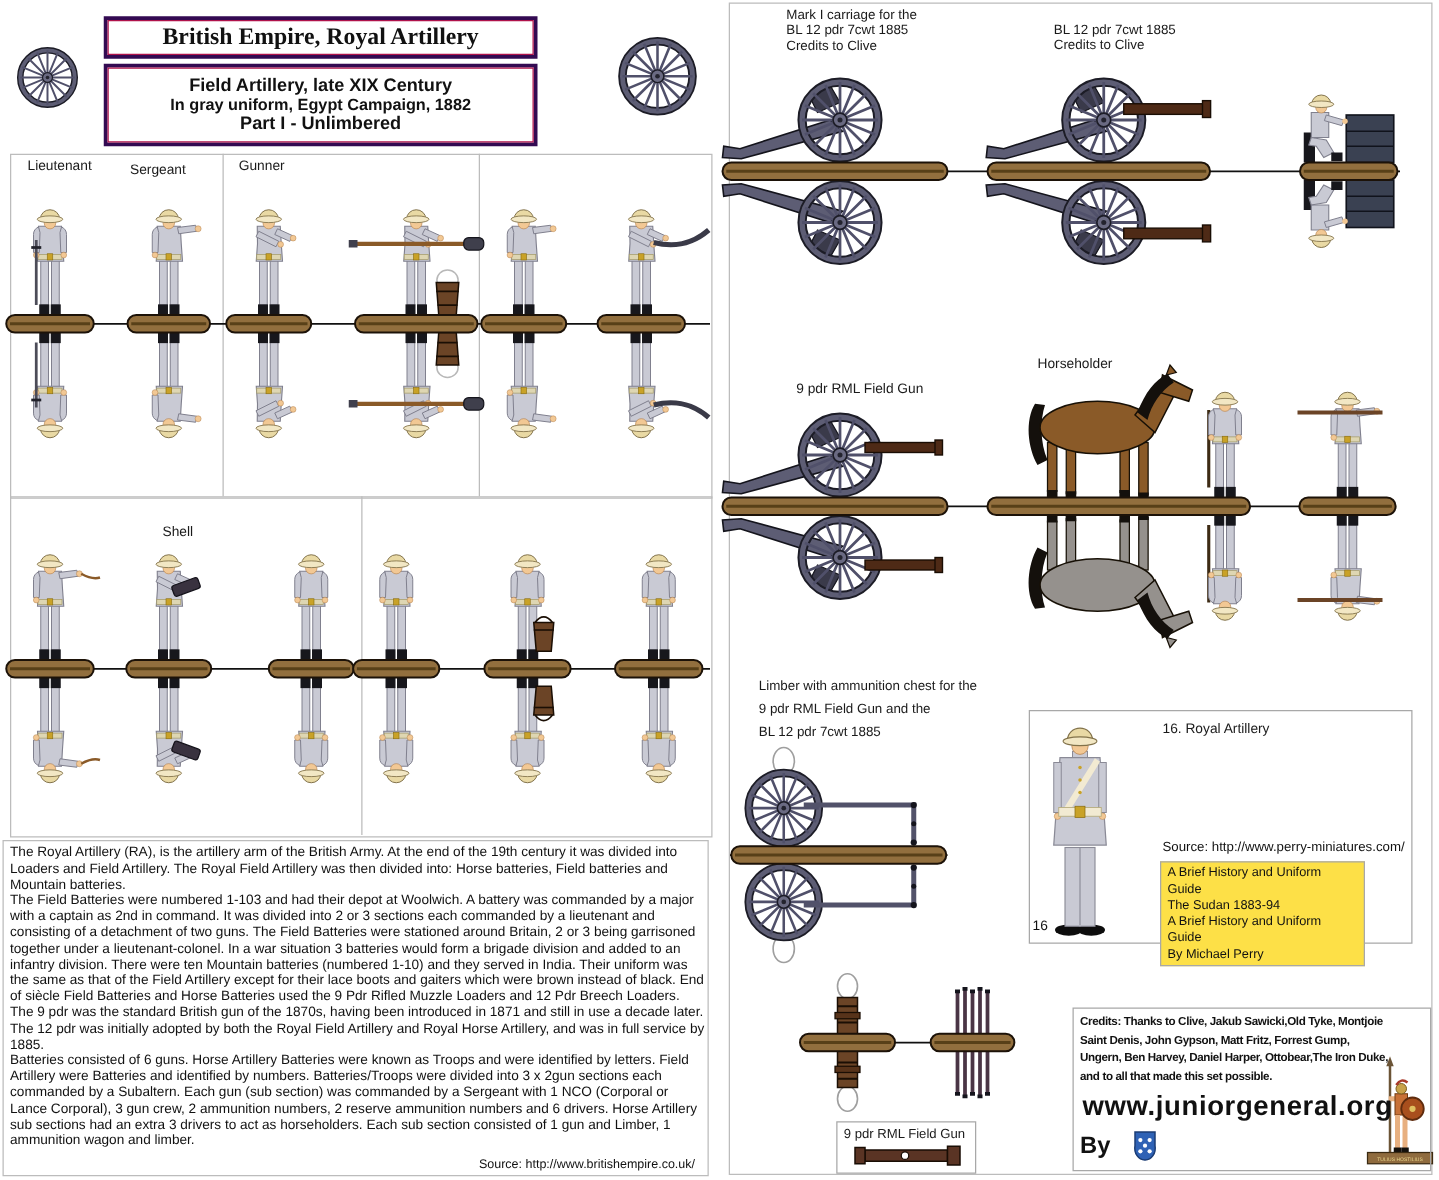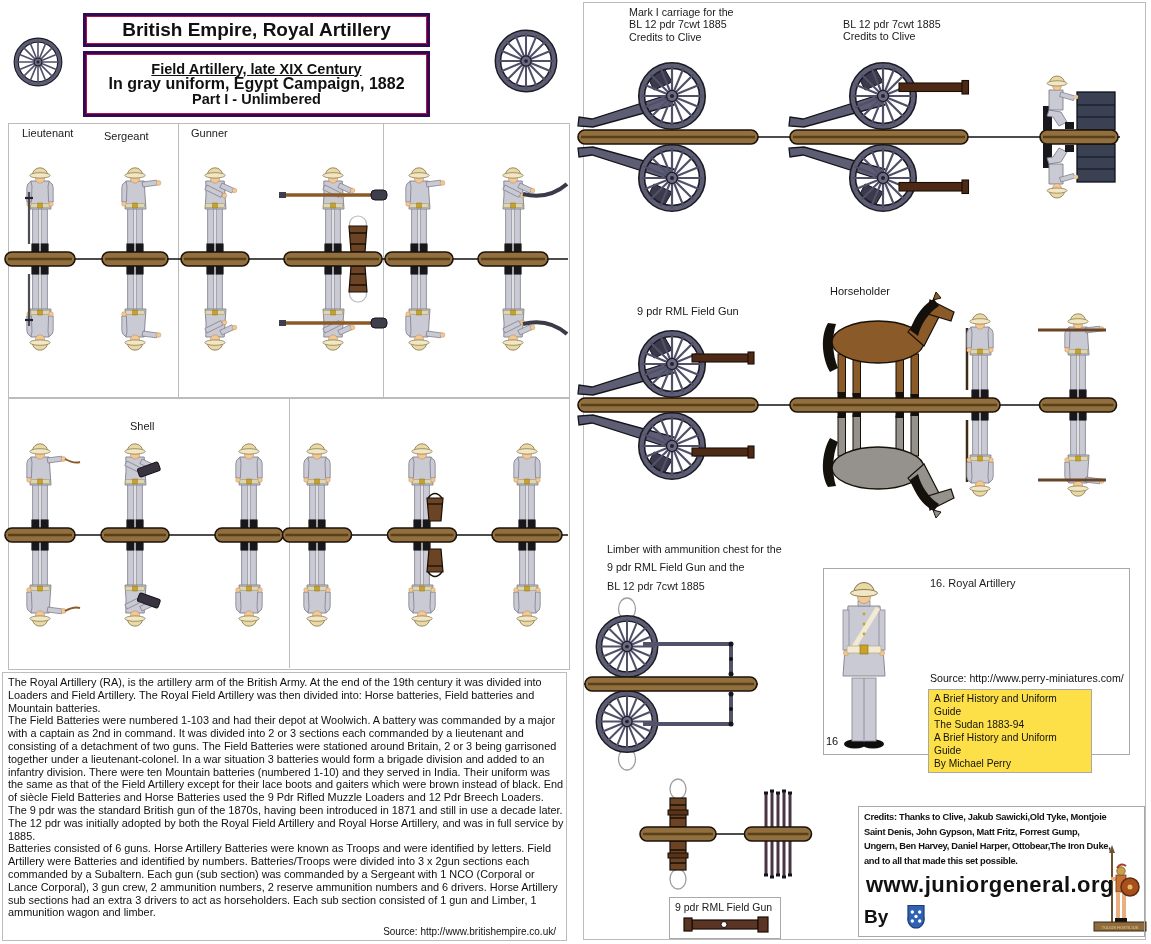--- a/index.html
+++ b/index.html
@@ -2,26 +2,26 @@
 <html><head>
 <meta charset="utf-8">
 <style>
   html,body{margin:0;padding:0;background:#fff;}
   #page{position:relative;width:1151px;height:944px;background:#fff;overflow:hidden;
         font-family:"Liberation Sans",sans-serif;color:#111;}
   .box{position:absolute;border:1px solid #bcbcbc;background:transparent;}
   .vline{position:absolute;width:1px;background:#bcbcbc;}
   .lbl{position:absolute;font-size:11px;color:#1a1a1a;white-space:nowrap;z-index:20;}
   .lbl-sm{position:absolute;font-size:10.7px;color:#1a1a1a;line-height:12.4px;white-space:nowrap;z-index:20;}
-  #title-box-1{position:absolute;left:83px;top:13px;width:347px;height:34px;border:3px solid #330A52;box-sizing:border-box;z-index:20;}
+  #title-box-1{position:absolute;left:83px;top:13px;width:347px;height:34px;border:3px solid #330A52;box-sizing:border-box;z-index:20;font-family:Liberation Serif, serif;}
   #title-box-2{position:absolute;left:83px;top:51px;width:347px;height:66px;border:3px solid #330A52;box-sizing:border-box;z-index:20;}
   .title-inner{width:100%;height:100%;border:1px solid #B0134B;box-sizing:border-box;display:flex;flex-direction:column;align-items:center;justify-content:center;}
   .t-main{font-size:19px;font-weight:bold;}
-  .t-sub{font-size:14.5px;font-weight:bold;line-height:17px;text-decoration:underline;}
-  .t-note{font-size:16px;font-weight:bold;line-height:12px;}
+  .t-sub{font-size:14.5px;font-weight:bold;line-height:17px;}
+  .t-note{font-size:13px;font-weight:bold;line-height:12px;}
   .t-part{font-size:14.5px;font-weight:bold;line-height:18px;}
   #history-box{position:absolute;left:2px;top:672px;width:565px;height:269px;border:1px solid #bcbcbc;box-sizing:border-box;z-index:20;}
   #history-text{position:absolute;left:5px;top:3px;width:556px;font-size:10.9px;line-height:12.8px;color:#111;}
   #history-source{position:absolute;right:10px;bottom:3px;font-size:10px;color:#111;}
   #right-col{position:absolute;left:583px;top:2px;width:563px;height:938px;border:1px solid #bcbcbc;box-sizing:border-box;z-index:1;}
   #info-box{position:absolute;left:823px;top:568px;width:307px;height:187px;border:1px solid #a8a8a8;box-sizing:border-box;z-index:6;}
   #info-title{position:absolute;left:930px;top:577px;font-size:11px;z-index:20;}
   #info-body{position:absolute;left:930px;top:591px;width:205px;font-size:10.6px;line-height:13.2px;z-index:20;}
   #info-source{position:absolute;left:930px;top:672px;font-size:10.6px;z-index:20;}
   #info-refs{position:absolute;left:928px;top:689px;width:152px;border:1px solid #a8a8a8;padding:2px 5px;font-size:10.2px;line-height:13px;z-index:20;background:#fde047;}

